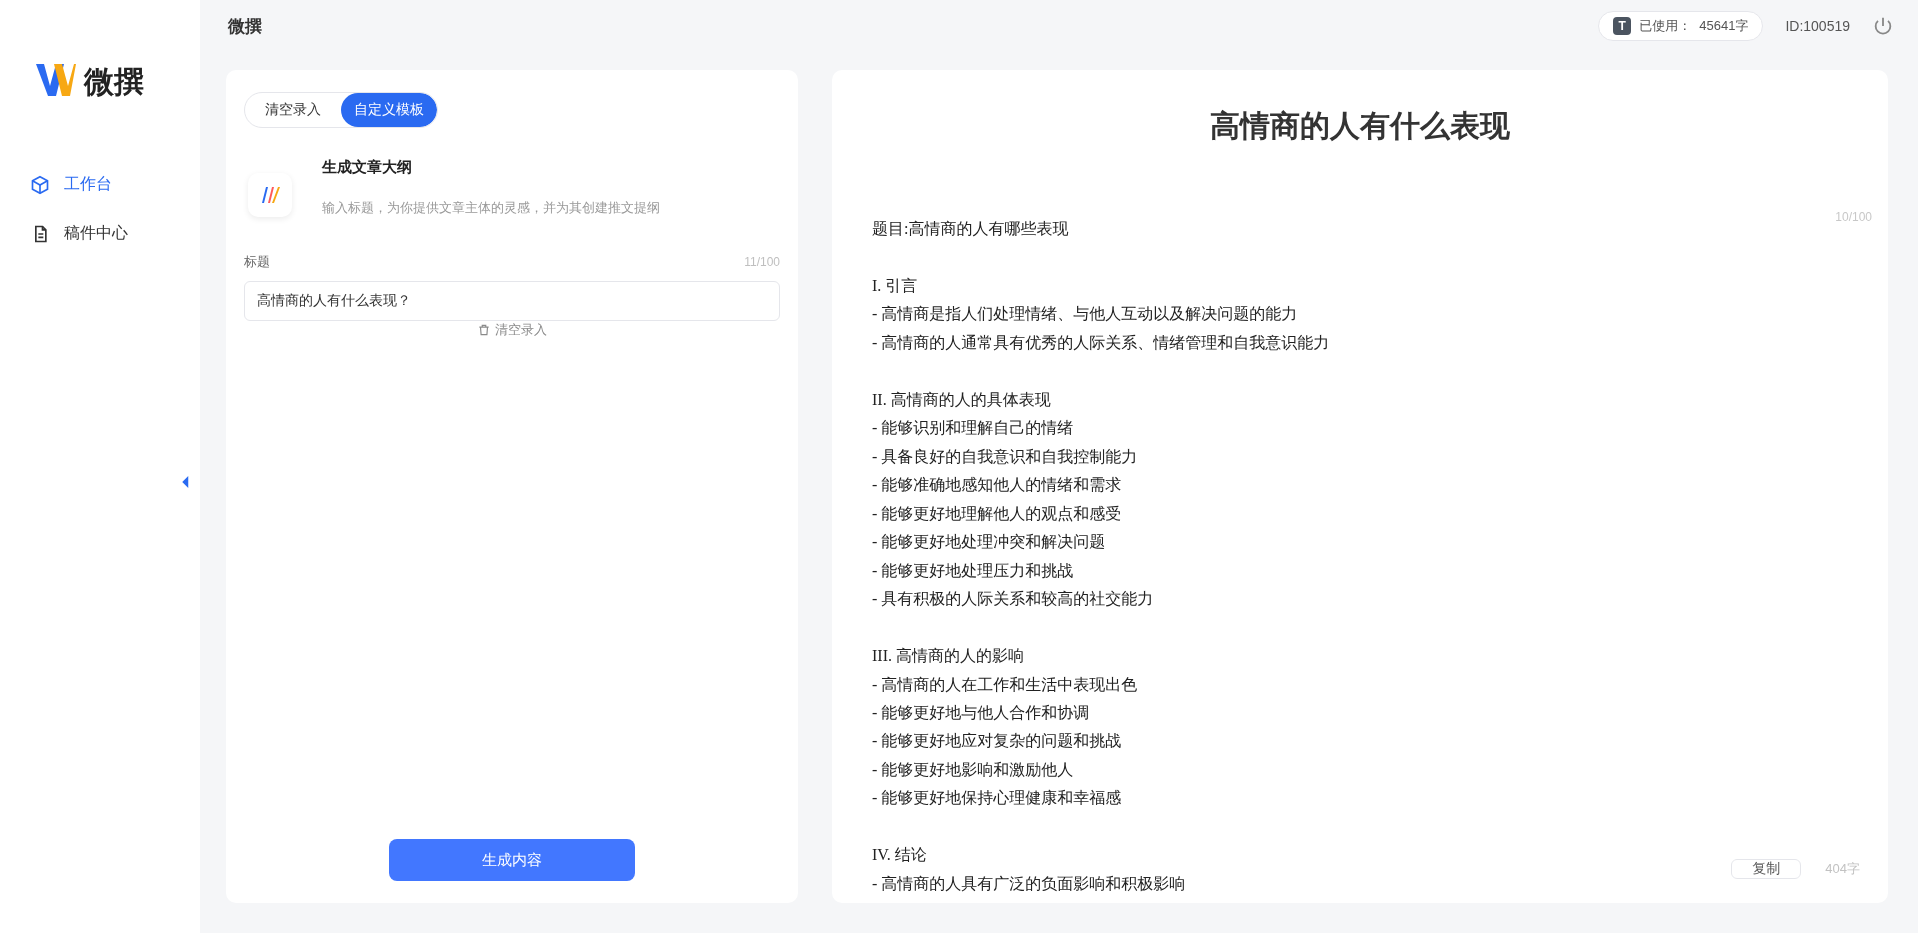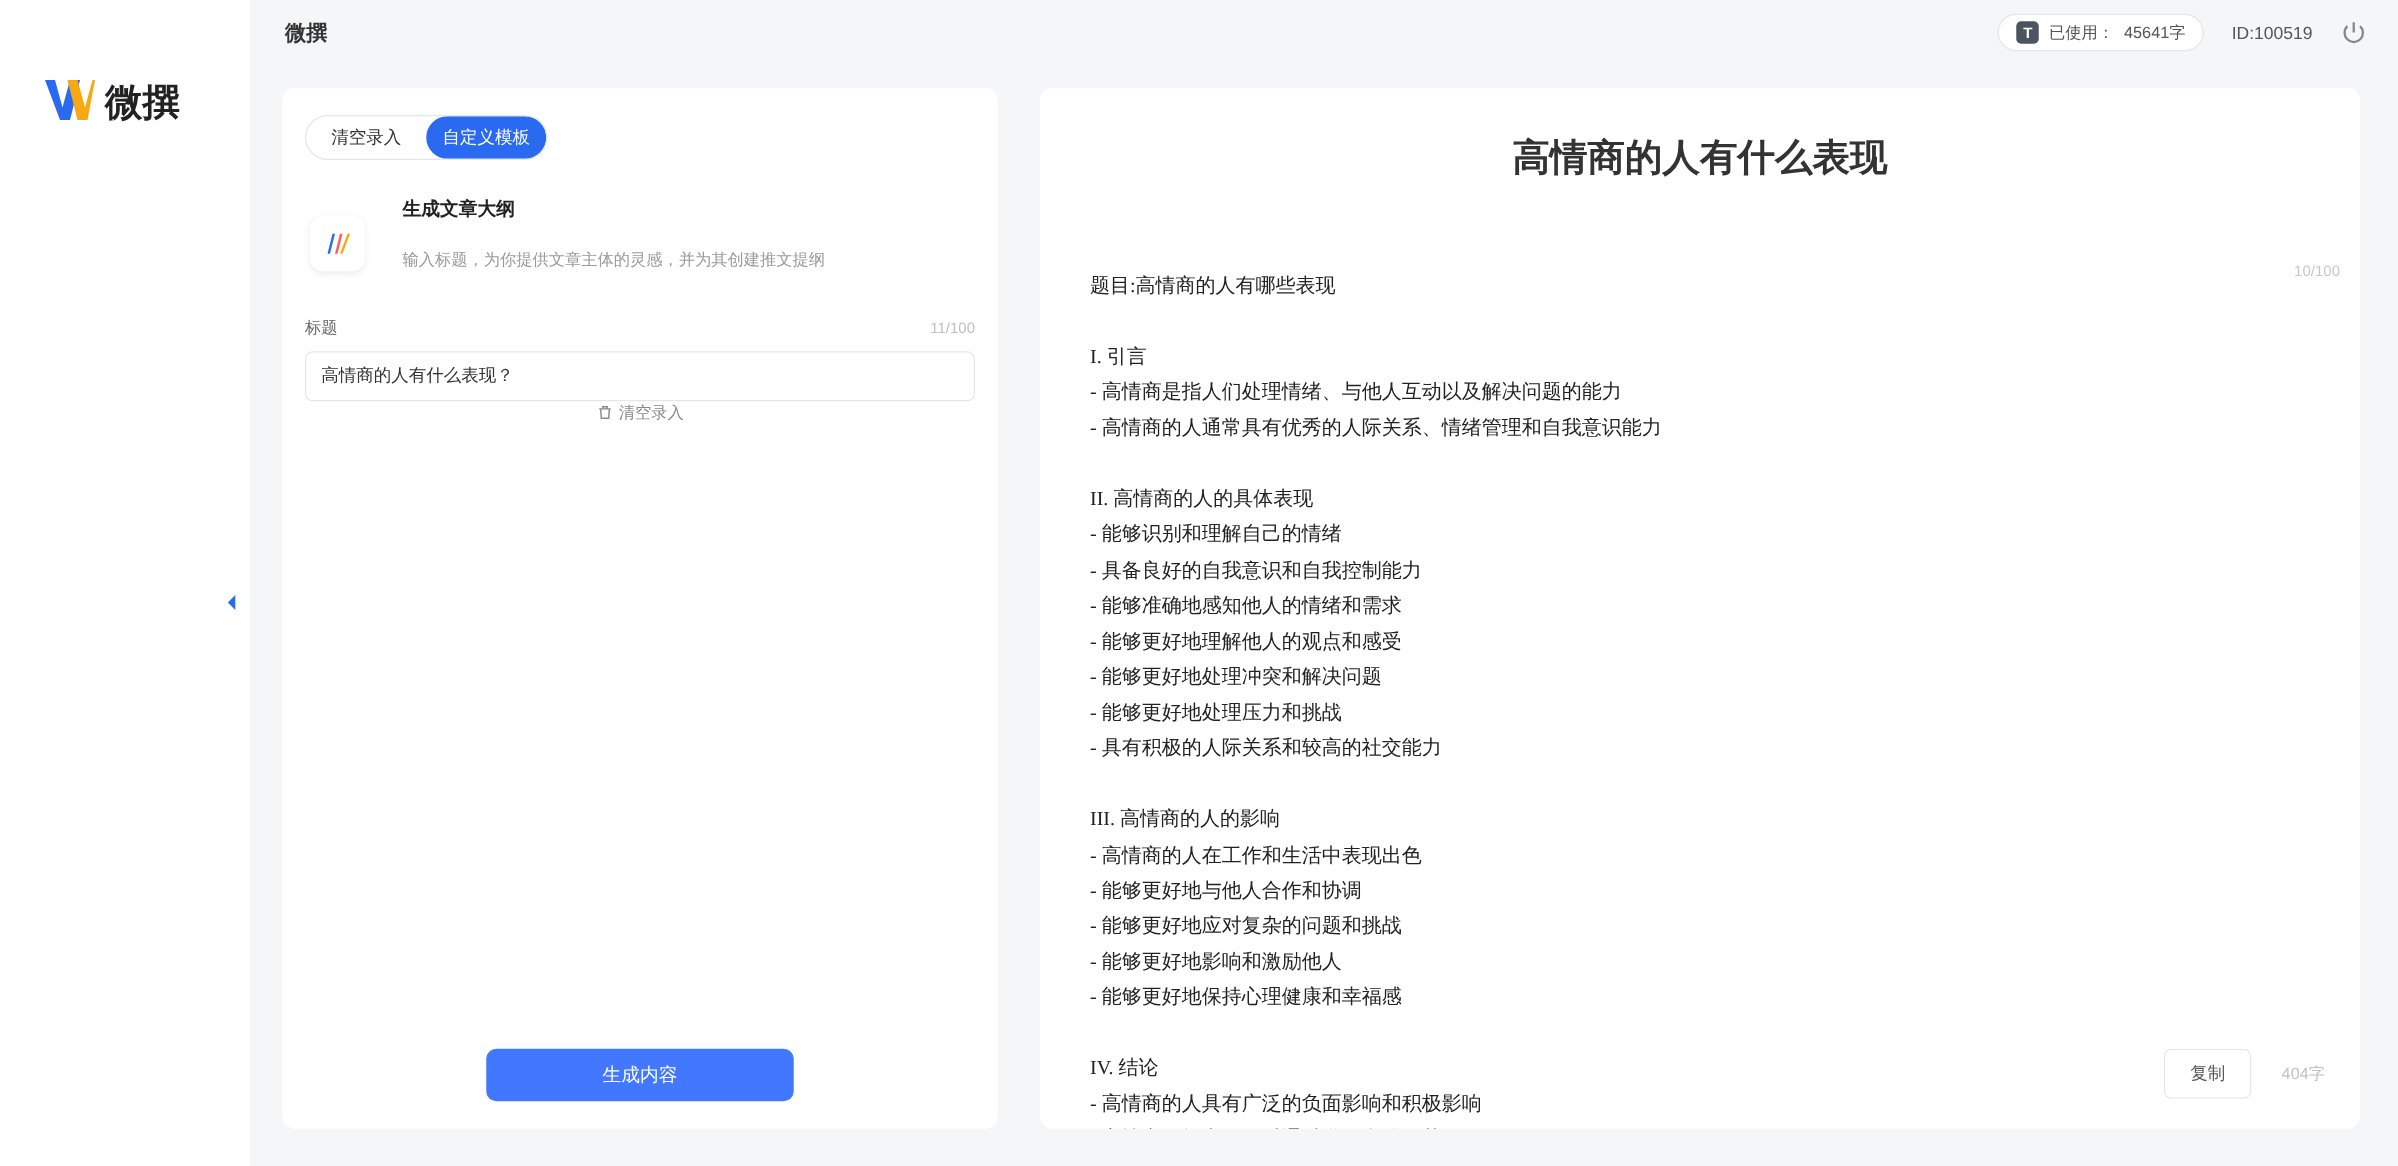--- a/index.html
+++ b/index.html
@@ -48,34 +48,52 @@
 .input { margin-top: 10px; width: 100%; height: 40px; border: 1px solid #e5e6eb; border-radius: 6px; padding: 0 12px; font-size: 14px; color: #333; outline: none; }
 .clear-row { display: flex; align-items: center; justify-content: center; gap: 4px; color: #8a8a8a; font-size: 13px; cursor: pointer; }
 .clear-row svg { width: 14px; height: 14px; }
 .gen-btn { margin-top: auto; align-self: center; width: 246px; height: 42px; border-radius: 8px; border: none; background: #4277ff; color: #fff; font-size: 15px; cursor: pointer; }
 
 
 .doc-title { font-family: "SimSun","Songti SC",serif; font-size: 30px; font-weight: 600; text-align: center; margin-top: 8px; }
 .title-count { position: absolute; right: 16px; top: 140px; font-size: 12px; color: #c8c8c8; }
 .doc-body { font-family: "SimSun","Songti SC",serif; font-size: 16px; line-height: 1.78; color: #222; margin-top: 68px; padding: 0 10px 0 16px; white-space: pre-wrap; overflow-y: auto; flex: 1; }
 .panel-right .footer { position: absolute; right: 28px; bottom: 24px; display: flex; align-items: center; gap: 24px; }
-.copy-btn { border: 1px solid #e5e6eb; background: #fff; border-radius: 6px; height: 40px; padding: 0 20px; font-size: 14px; cursor: pointer; color: #555; }
+.copy-btn { border: 1px solid #e5e6eb; background: #fff; border-radius: 6px; height: 20px; padding: 0 20px; font-size: 14px; cursor: pointer; color: #555; }
 .word-count { font-size: 13px; color: #c2c2c2; }
 </style>
 </head>
 <body>
 
 <aside class="sidebar">
   <div class="logo">
     <svg class="logo-mark" viewBox="0 0 40 36">
       <path d="M0 0 L8 0 L14 22 L20 0 L28 0 L20 32 L12 32 Z" fill="#2a6af1"></path>
       <path d="M18 0 L26 0 L32 22 L38 0 L40 0 L34 32 L26 32 Z" fill="#f7a813"></path>
     </svg>
     <span class="logo-txt">微撰</span>
   </div>
+  <nav class="nav">
+    <div class="nav-item active">
+      <svg viewBox="0 0 24 24" fill="none" stroke="currentColor" stroke-width="2">
+          <path d="M12 2 L21 7 L21 17 L12 22 L3 17 L3 7 Z"></path>
+          <path d="M3 7 L12 12 L21 7"></path>
+          <path d="M12 12 L12 22"></path>
+        </svg>
+      <span>工作台</span>
+    </div>
+    <div class="nav-item">
+      <svg viewBox="0 0 24 24" fill="none" stroke="currentColor" stroke-width="2">
+          <path d="M7 3h8l4 4v14H7z"></path>
+          <path d="M15 3v4h4"></path>
+          <path d="M10 12h6M10 16h6"></path>
+        </svg>
+      <span>稿件中心</span>
+    </div>
+  </nav>
 </aside>
 
 <div class="collapse-handle">
   <svg viewBox="0 0 24 24" width="18" height="18">
       <path d="M15 4 L7 12 L15 20 Z" fill="#2a6af1"></path>
     </svg>
 </div>
 
 <div class="topbar">
   <span class="brand-mini">微撰</span>

